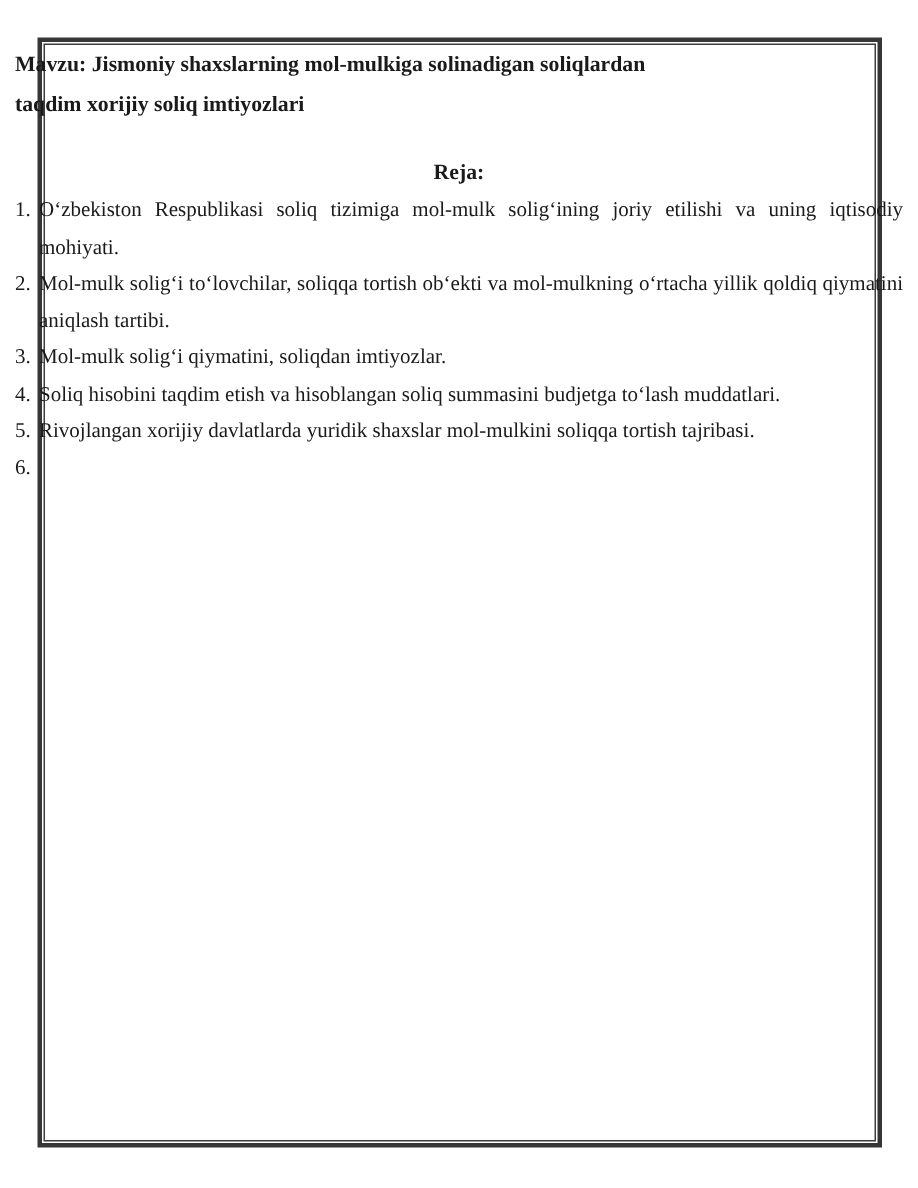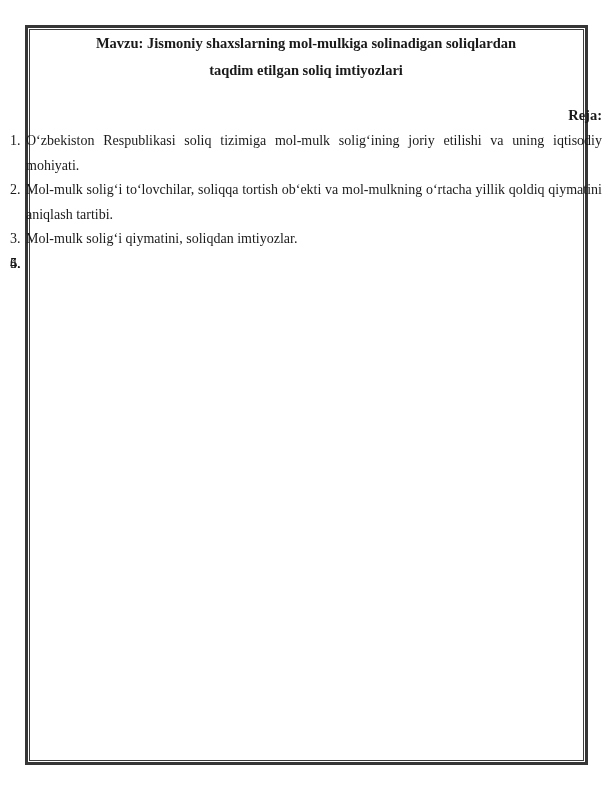--- a/index.html
+++ b/index.html
@@ -32,31 +32,30 @@
   .content {
     position: absolute;
     inset: 0;
     padding: 30px 10px 0 10px;
     box-sizing: border-box;
   }
   .title {
     margin: 0;
     font-size: 14.5px;
     font-weight: bold;
-    text-align: center;
     line-height: 27px;
   }
   .title .tline {
     display: block;
   }
   .reja {
     margin: 18px 0 0 0;
     font-size: 14.5px;
     font-weight: bold;
-    text-align: right;
+    text-align: center;
     line-height: 27px;
   }
   .plan {
     list-style: none;
     margin: 0;
     padding: 0;
     font-size: 14px;
     line-height: 24.5px;
   }
   .plan li {
@@ -73,40 +72,42 @@
 </head>
 <body>
 
 <div class="page">
   <div class="border-outer">
     <div class="border-inner"></div>
   </div>
   <div class="content">
     <h1 class="title">
       <span class="tline">Mavzu: Jismoniy shaxslarning mol-mulkiga solinadigan soliqlardan</span>
-      <span class="tline">taqdim etilgan soliq imtiyozlari</span>
+      <span class="tline">taqdim xorijiy soliq imtiyozlari</span>
     </h1>
     <h2 class="reja">Reja:</h2>
     <ol class="plan">
       <li>
         <span class="num">1.</span>
         <span class="txt">Oʻzbekiston Respublikasi soliq tizimiga mol-mulk soligʻining joriy etilishi va uning iqtisodiy mohiyati.</span>
       </li>
       <li>
         <span class="num">2.</span>
         <span class="txt">Mol-mulk soligʻi toʻlovchilar, soliqqa tortish obʻekti va mol-mulkning oʻrtacha yillik qoldiq qiymatini aniqlash tartibi.</span>
       </li>
       <li>
         <span class="num">3.</span>
         <span class="txt">Mol-mulk soligʻi qiymatini, soliqdan imtiyozlar.</span>
       </li>
       <li>
         <span class="num">4.</span>
+        <span class="txt">Soliq hisobini taqdim etish va hisoblangan soliq summasini budjetga toʻlash muddatlari.</span>
       </li>
       <li>
         <span class="num">5.</span>
+        <span class="txt">Rivojlangan xorijiy davlatlarda yuridik shaxslar mol-mulkini soliqqa tortish tajribasi.</span>
       </li>
       <li>
         <span class="num">6.</span>
       </li>
     </ol>
   </div>
 </div>
 
 </body></html>

